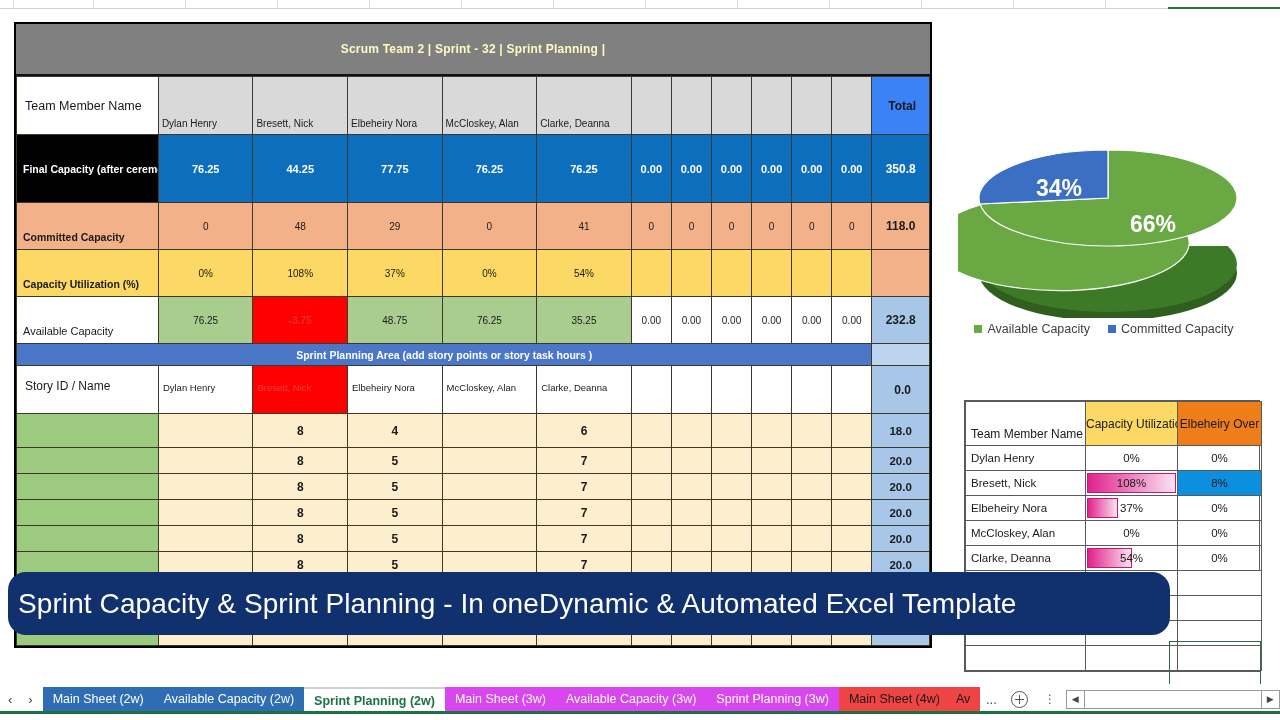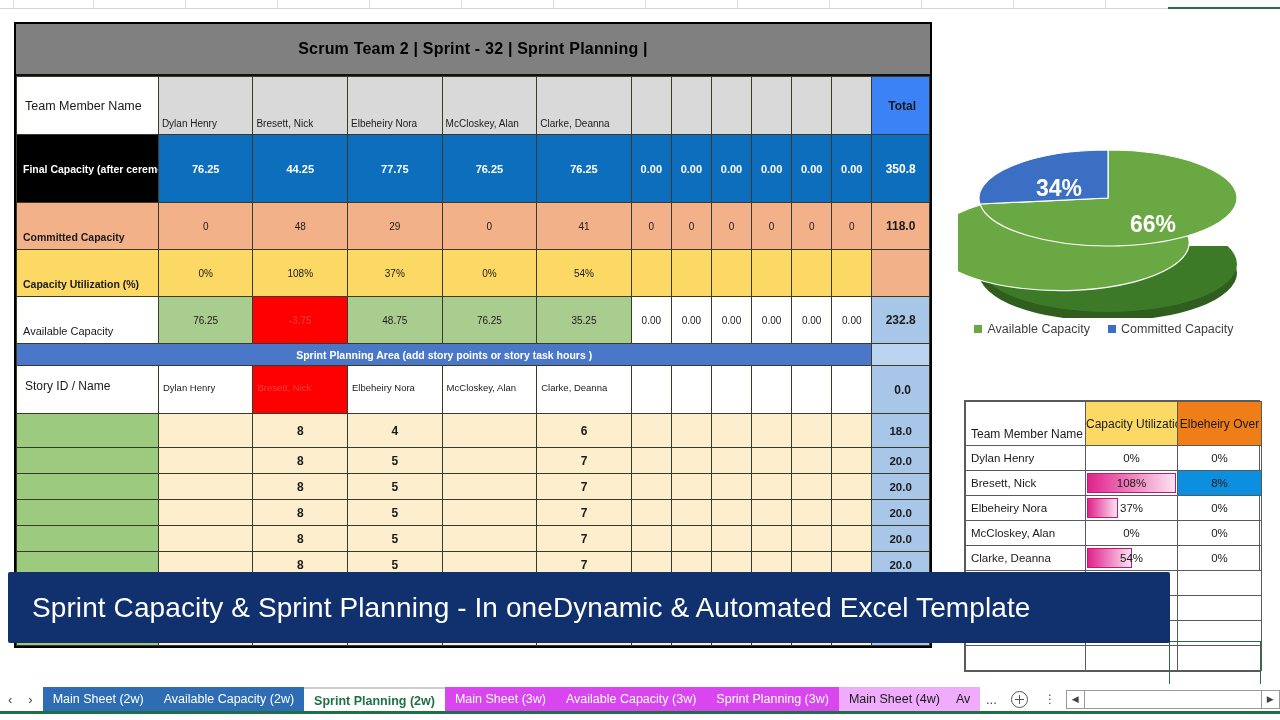--- a/index.html
+++ b/index.html
@@ -13,21 +13,21 @@
               border-bottom:1px solid #d4d4d4; display:flex; }
   .top-grid > div { height:100%; border-right:1px solid #dcdcdc; }
   .top-grid-accent { position:absolute; right:0; top:0; width:112px; height:9px;
                      border-bottom:2px solid #2e6b46; background:#fafdfb; }
 
   
   .sheet { position:absolute; left:14px; top:22px; width:918px;
            border:2px solid #000; }
   .title-row { height:52px; background:#808080; border-bottom:2px solid #111;
                display:flex; align-items:center; justify-content:center; }
-  .title-row span { color:#000000; font-size:16px; font-weight:bold;
+  .title-row span { color:#fef9c3; font-size:12px; font-weight:bold;
                     letter-spacing:.2px; }
 
   table.grid { border-collapse:collapse; width:100%; table-layout:fixed; }
   table.grid td { border:1px solid #3a3a28; font-size:10px; text-align:center;
                   vertical-align:middle; overflow:hidden; white-space:nowrap;
                   color:#1a1a1a; }
 
   
   col.c-lbl  { width:138px; }
   col.c-m    { width:92px; }
@@ -122,37 +122,37 @@
                      border:1px solid #c4177a; }
   td.bar-cell .bv { position:relative; z-index:2; line-height:23px; }
   td.blue-cell { background:#0d8fe0; color:#111; font-weight:normal; }
   td.side-empty { background:#fff; height:27px; }
   .sel-box { position:absolute; left:204px; top:240px; width:92px; height:54px;
              border:1.5px solid #2e6b46; }
   .sel-box::after{ content:""; position:absolute; right:-3px; bottom:-3px;
                    width:5px; height:5px; background:#2e6b46; }
 
   
-  .banner { position:absolute; left:8px; top:572px; width:1162px; height:71px;
-            background:#11306e; border-radius:2px; display:flex;
-            align-items:center; padding-left:24px; }
+  .banner { position:absolute; left:8px; top:572px; width:1162px; height:63px;
+            background:#11306e; border-radius:18px; display:flex;
+            align-items:center; padding-left:10px; }
   .banner span { color:#fff; font-size:28px; letter-spacing:.1px; }
 
   
   .tabbar { position:absolute; left:0; top:684px; width:1280px; height:30px;
             background:#ffffff; display:flex; align-items:center; }
   .tabbar::after{ content:""; position:absolute; left:0; bottom:0; width:1280px;
                   height:3px; background:#1e7145; }
   .navarrows { display:flex; align-items:center; gap:16px; padding:0 10px 0 8px;
                color:#444; font-size:13px; }
   .tab { height:24px; line-height:24px; padding:0 10px; font-size:12.5px;
          color:#fff; white-space:nowrap; }
   .tab.blue { background:#2e6db4; }
   .tab.orange { background:#d946ef; }
-  .tab.green { background:#f0abfc; color:#1a1a1a; }
+  .tab.green { background:#ef4444; color:#1a1a1a; }
   .tab.active { background:#ffffff; color:#1e7145; font-weight:bold;
                 border-top:2px solid #cfcfcf; }
   .tab.clipped { width:30px; padding:0 0 0 6px; overflow:hidden; }
   .dots { font-size:13px; color:#444; margin:0 6px; }
   .plus { width:17px; height:17px; border:1.3px solid #555; border-radius:50%;
           position:relative; margin:0 8px; }
   .plus::before,.plus::after{ content:""; position:absolute; background:#555; }
   .plus::before{ left:3.5px; top:7.4px; width:9px; height:1.3px; }
   .plus::after{ top:3.5px; left:7.4px; height:9px; width:1.3px; }
   .vdots { color:#555; font-size:12px; margin:0 8px; letter-spacing:0; }

